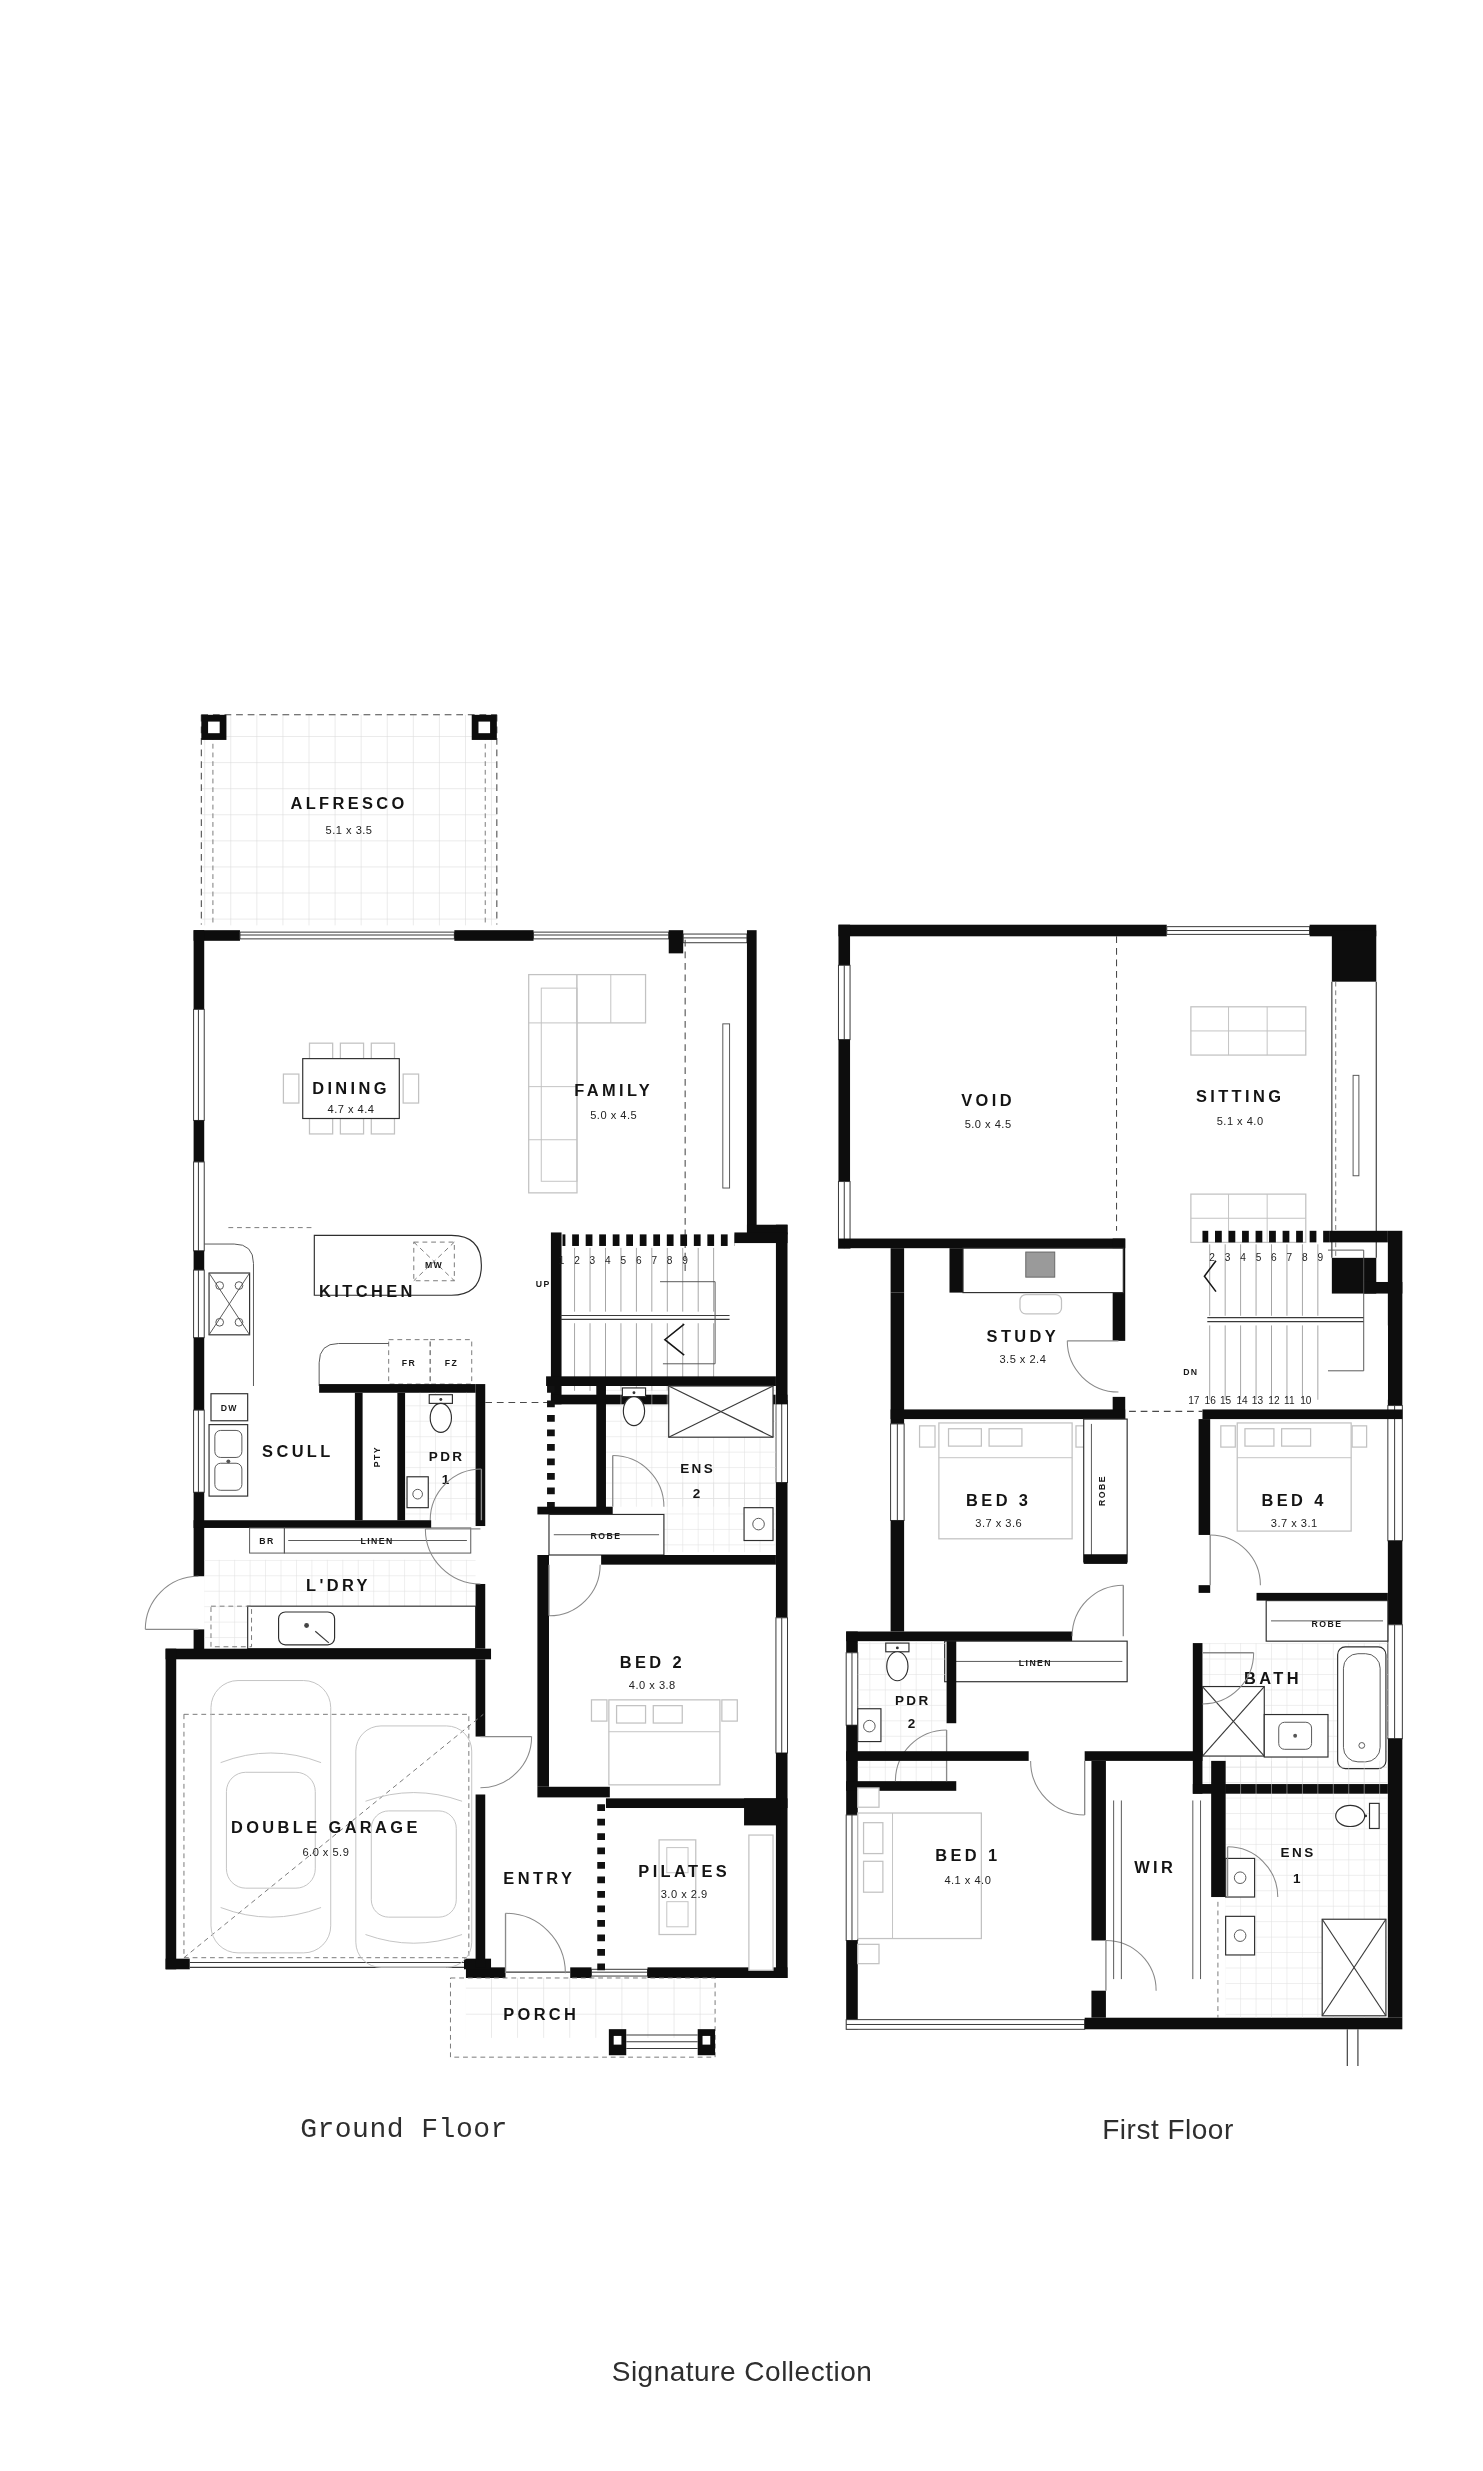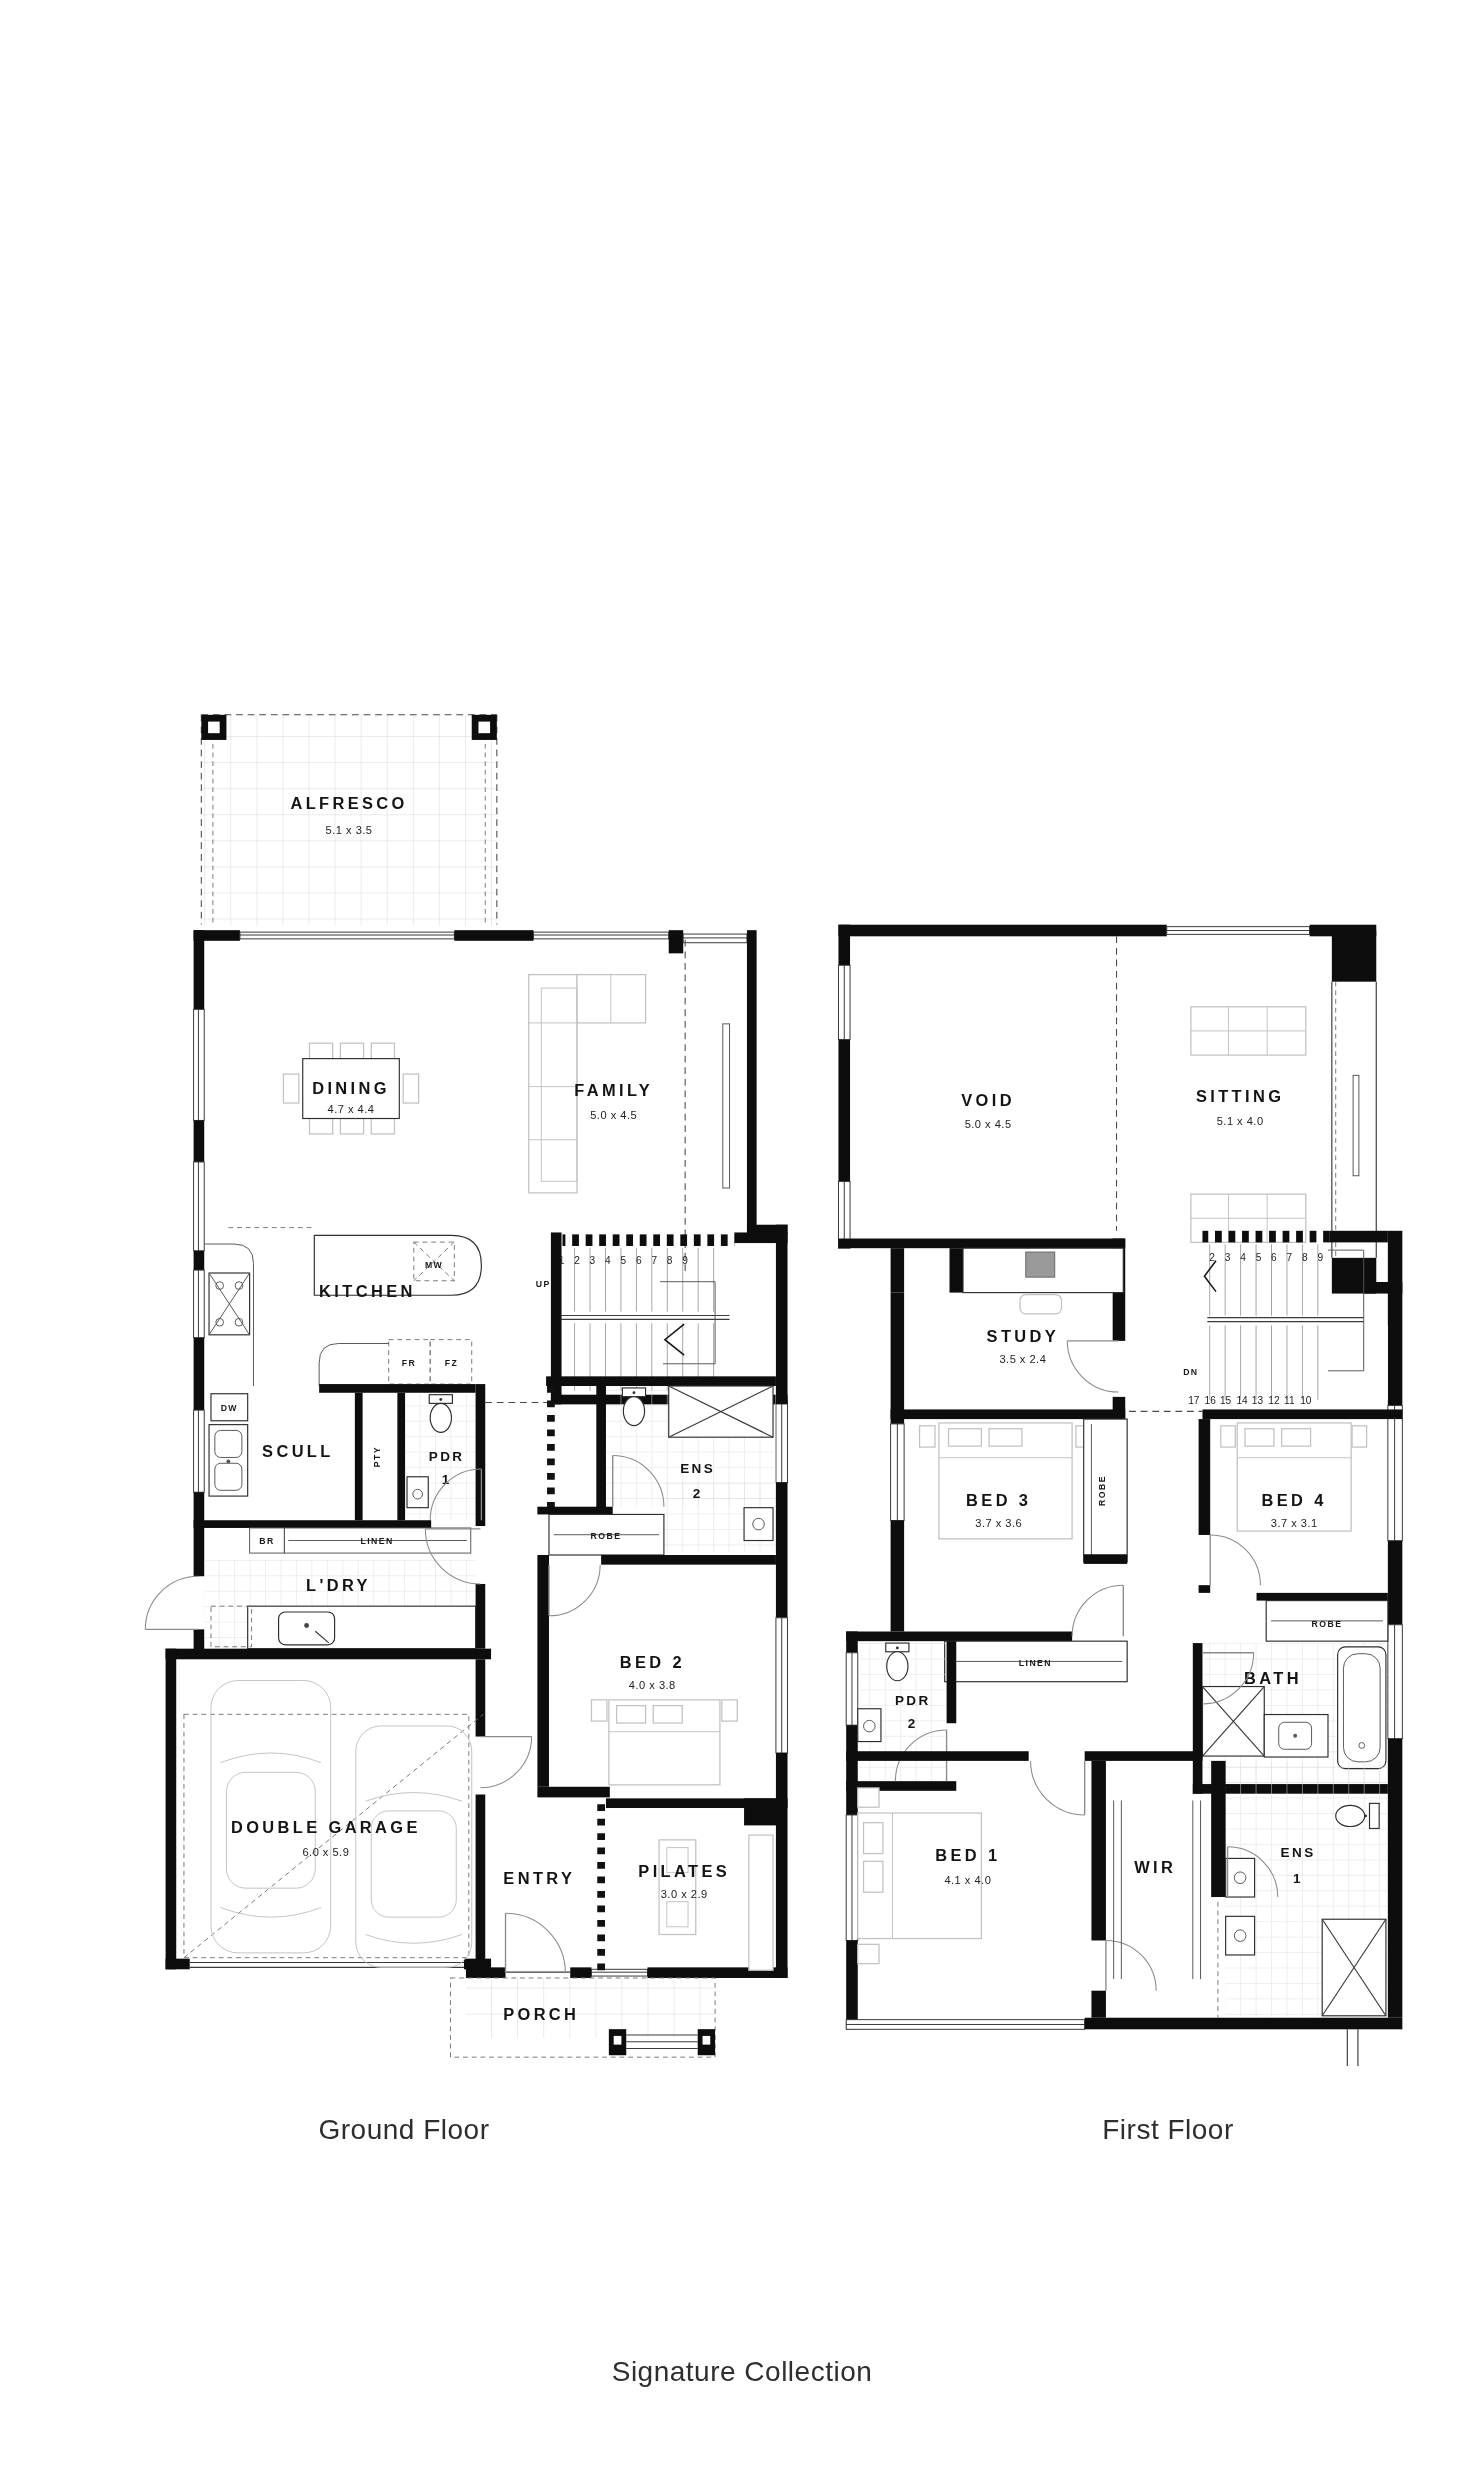--- a/index.html
+++ b/index.html
@@ -673,18 +673,18 @@
       <line x1="554" y1="1152" x2="554" y2="1222" class="thin"></line>
       <rect x="444" y="1222" width="19" height="27" class="wall"></rect>
       <rect x="449" y="1229" width="9" height="10" fill="#fff"></rect>
       <rect x="538" y="1222" width="17" height="27" class="wall"></rect>
       <rect x="543" y="1229" width="8" height="10" fill="#fff"></rect>
       <line x1="467" y1="1235" x2="536" y2="1235" class="dashf"></line>
     </g>
   </svg>
   </div>
 
-  <div class="caption" style="left:404px;top:2114px;">Ground Floor</div>
+  <div class="caption" style="left:404px;top:2114px;font-family:Liberation Mono, monospace;">Ground Floor</div>
   <div class="caption" style="left:1168px;top:2114px;">First Floor</div>
   <div class="caption" style="left:742px;top:2356px;">Signature Collection</div>
 
 </div>
 
 
 </body></html>

